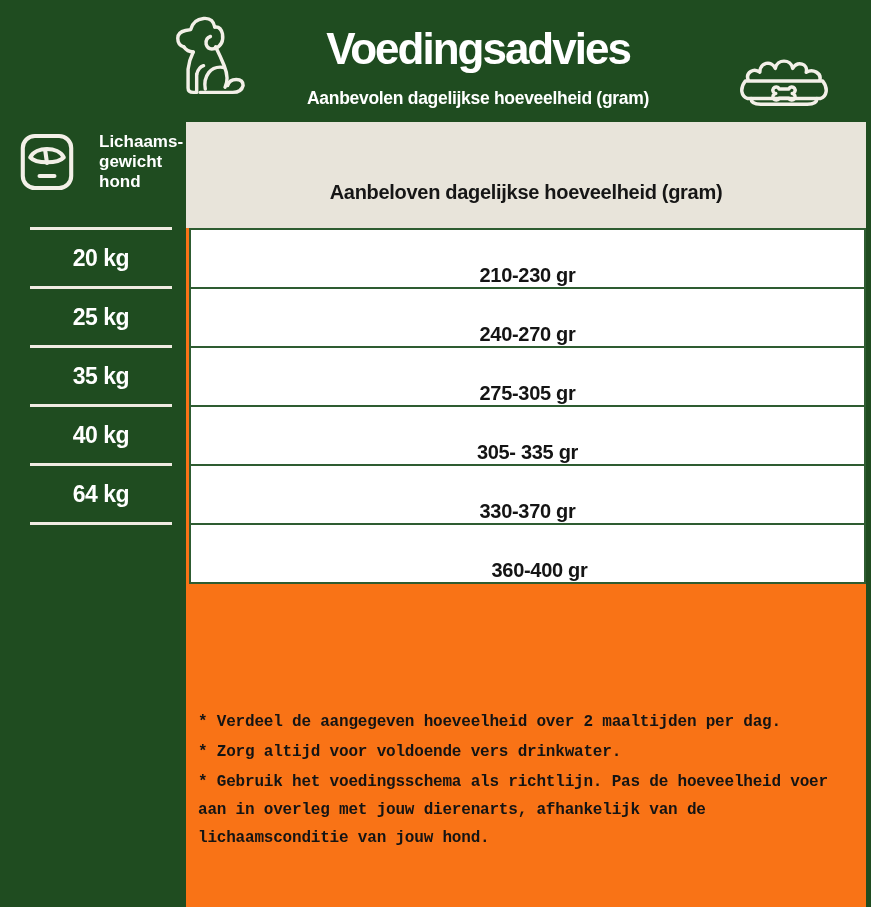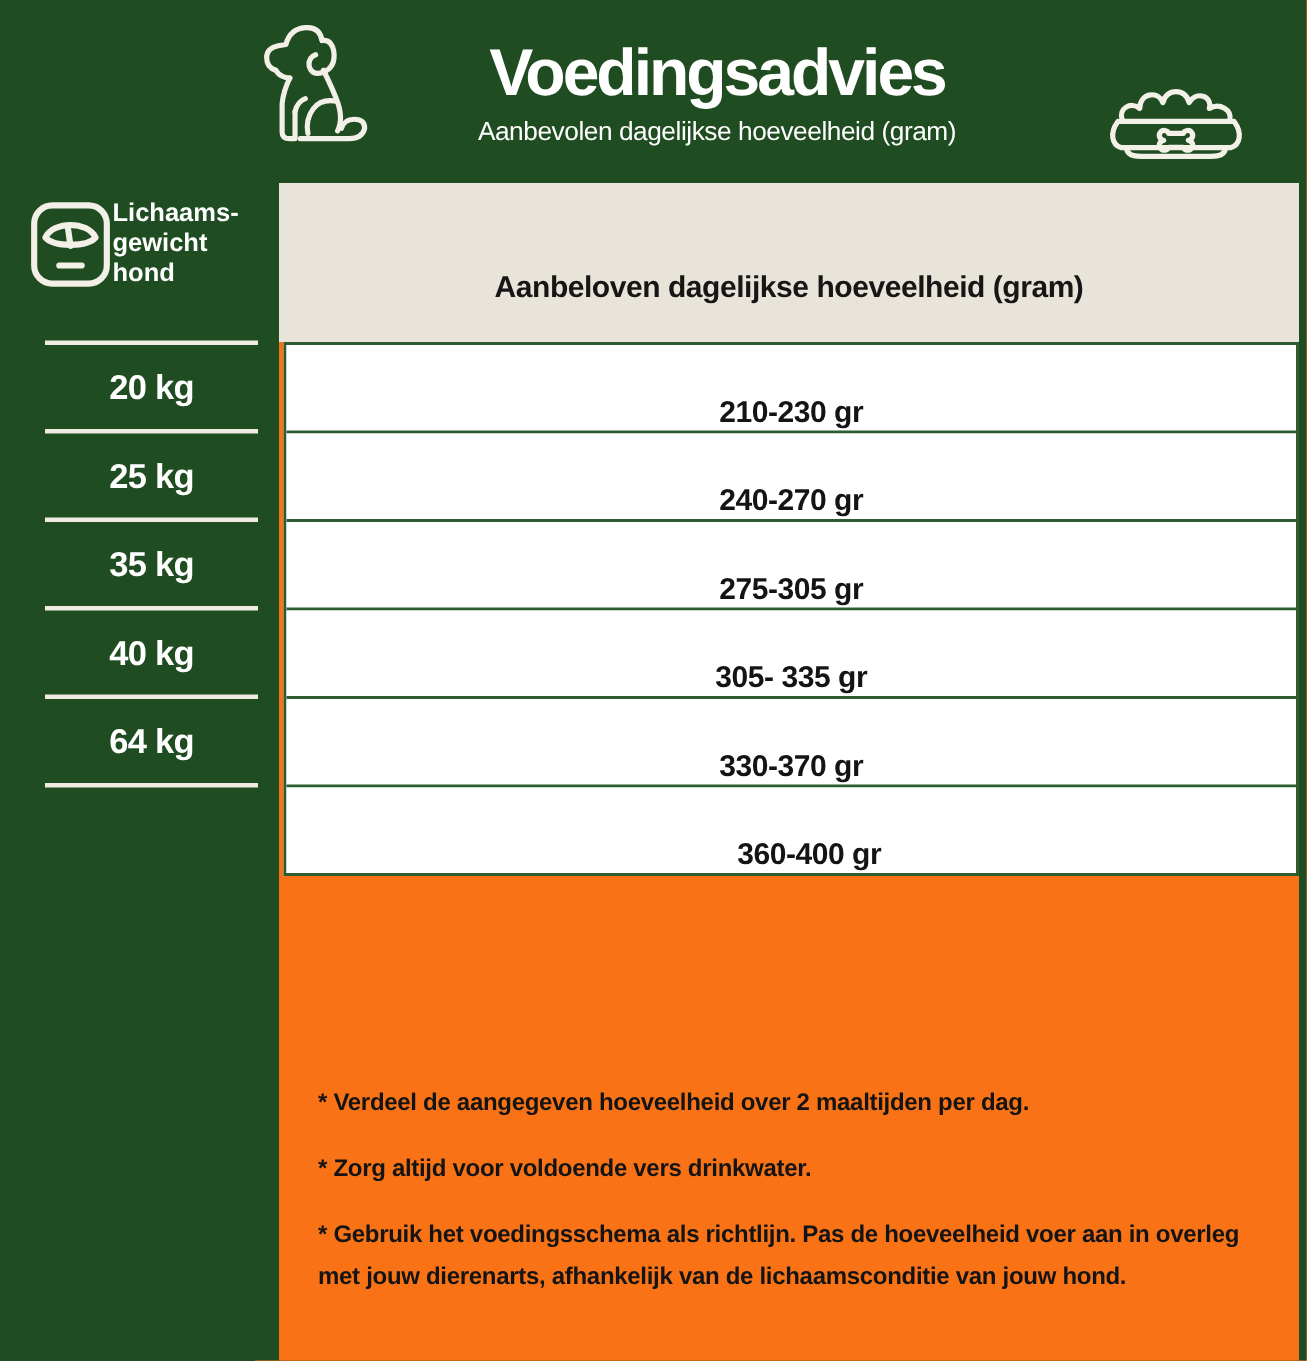--- a/index.html
+++ b/index.html
@@ -8,26 +8,26 @@
     background:#1f4c20;
     font-family:"Liberation Sans","DejaVu Sans",sans-serif;
   }
   .abs{position:absolute;}
   svg{display:block;}
   .stroke{fill:none;stroke:#f3f0e8;stroke-linecap:round;stroke-linejoin:round;}
 
   
   .header-titles{left:278px;top:24px;width:400px;text-align:center;color:#ffffff;}
   .main-title{font-size:44px;font-weight:700;letter-spacing:-2px;margin:0;line-height:1.15;}
-  .sub-title{font-size:17.5px;font-weight:400;letter-spacing:-0.3px;margin-top:2px;}
+  .sub-title{font-size:17.5px;font-weight:700;letter-spacing:-0.3px;margin-top:13px;}
   .dog-icon{left:164px;top:10px;}
   .bowl-icon{left:735px;top:50px;}
 
   
-  .scale-head{left:20px;top:131px;display:flex;gap:1px;align-items:flex-end;}
+  .scale-head{left:20px;top:131px;display:flex;gap:25px;align-items:center;}
   .scale-label{color:#ffffff;font-weight:700;font-size:17px;line-height:20px;white-space:pre-line;padding-top:1px;}
   .weight-list{left:30px;top:227px;width:142px;}
   .weight-cell{
     box-sizing:border-box;height:59px;border-top:3px solid #efece2;
     display:flex;align-items:center;justify-content:center;
     color:#ffffff;font-size:23px;font-weight:700;letter-spacing:-0.5px;
   }
   .weight-list .weight-cell:last-child{border-bottom:3px solid #efece2;height:62px;}
 
   
@@ -42,21 +42,21 @@
   }
   .rows-table{border:2px solid #2e5c31;margin-left:3px;background:#ffffff;}
   .value-row{
     box-sizing:border-box;height:59px;border-bottom:2px solid #2e5c31;background:#ffffff;
     display:flex;align-items:flex-end;justify-content:center;
     font-size:20px;font-weight:700;color:#141414;letter-spacing:-0.3px;
   }
   .rows-table .value-row:last-child{border-bottom:none;height:57px;padding-left:24px;}
   .footnotes{padding:122px 8px 0 10px;color:#141414;}
   .footnotes p{
-    margin:16px;font-size:16px;font-weight:700;line-height:28px;letter-spacing:-0.2px;
+    margin:2px;font-size:16px;font-weight:700;line-height:28px;letter-spacing:-0.2px;font-family:Liberation Mono, monospace;
   }
 </style>
 </head>
 <body>
 
 <div>
 
   <div class="abs dog-icon">
     <svg width="86" height="96" viewBox="0 0 100 110">
       <g class="stroke" stroke-width="4">

